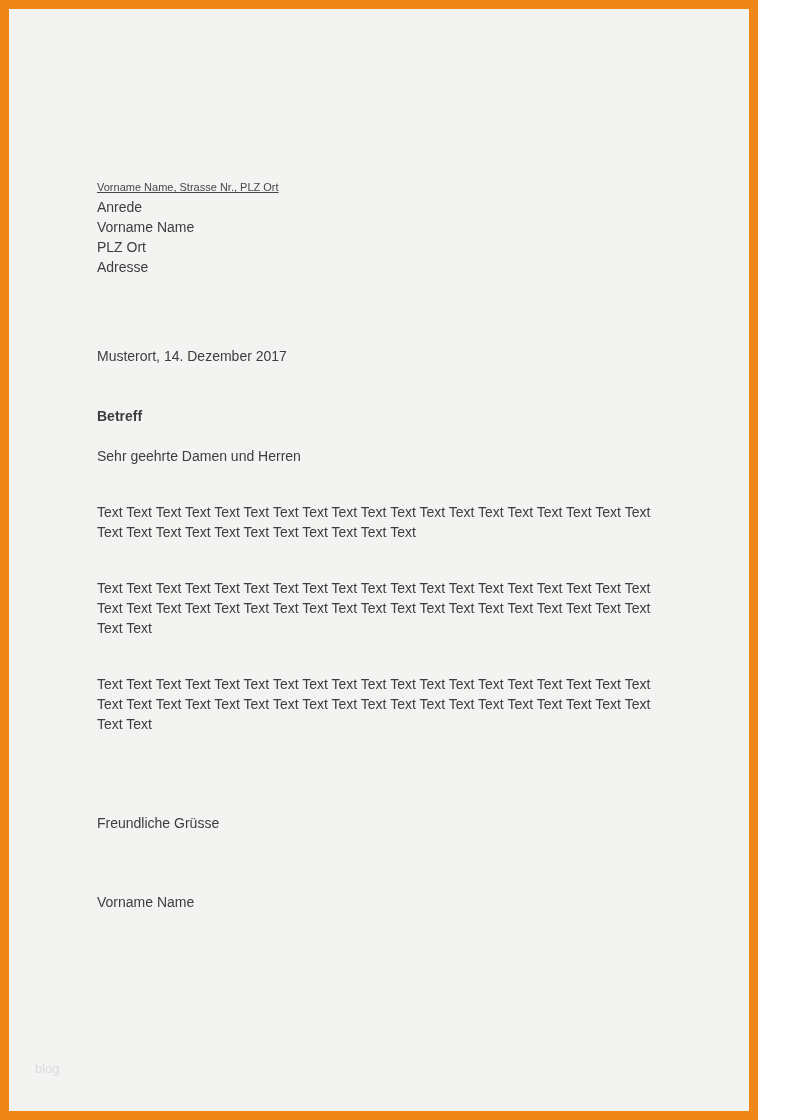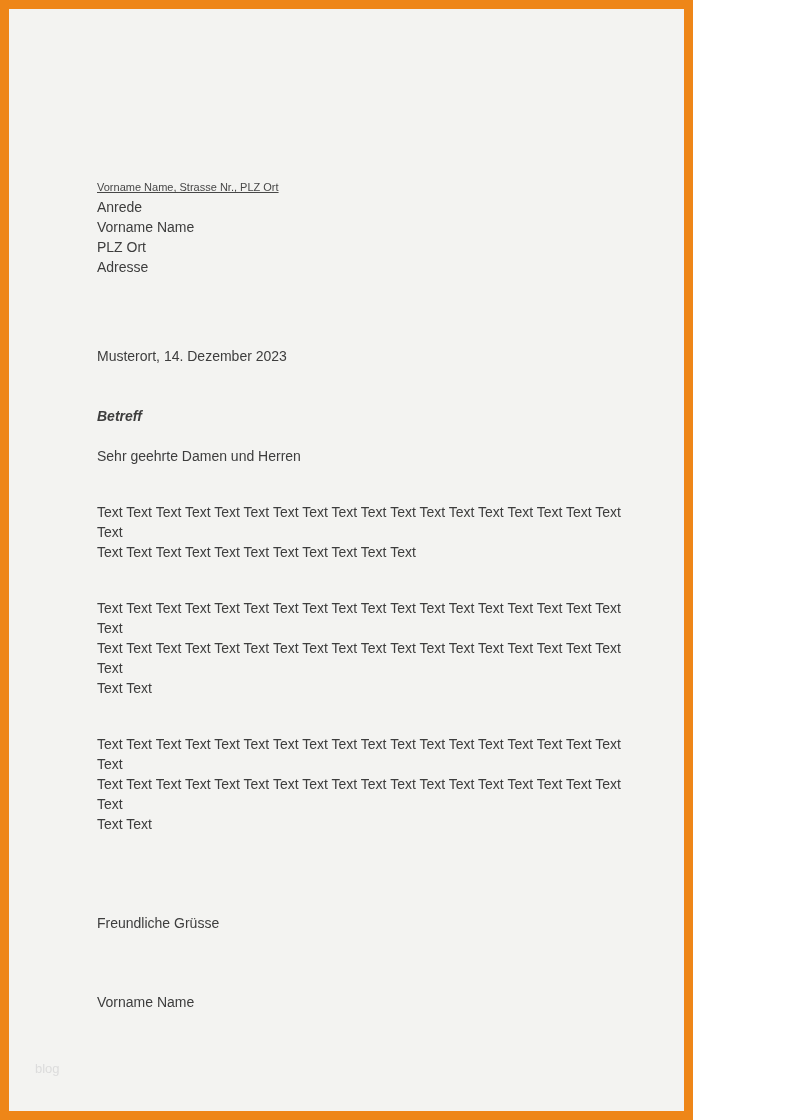--- a/index.html
+++ b/index.html
@@ -5,21 +5,21 @@
   :root{
     --border:#ee8618;
     --page-bg:#f3f3f1;
     --text:#3d3d3d;
     --watermark:#dcdcdc;
   }
   *{margin:0;padding:0;box-sizing:border-box;}
   html,body{background:#fff;}
   .frame{
     position:relative;
-    width:693px;
+    width:758px;
     height:1120px;
     background:var(--border);
     font-family:"Liberation Sans","DejaVu Sans",sans-serif;
     overflow:hidden;
   }
   .page{
     position:absolute;
     top:9px;left:9px;right:9px;bottom:9px;
     background:var(--page-bg);
     color:var(--text);
@@ -31,21 +31,21 @@
   .sender-block{margin-top:167px;}
   .sender-line{
     font-size:11px;
     line-height:20px;
     text-decoration:underline;
     color:#474747;
     display:inline-block;
   }
   .recipient-line{line-height:20px;}
   .date-line{margin-top:69px;}
-  .subject-line{margin-top:40px;font-weight:bold;font-style:italic;}
+  .subject-line{margin-top:40px;font-weight:bold;}
   .salutation-line{margin-top:20px;}
   .paragraph{margin-top:36px;}
   .paragraph div{line-height:20px;}
   .closing-line{margin-top:79px;}
   .signature-line{margin-top:59px;}
   .watermark{
     position:absolute;
     left:26px;
     bottom:32px;
     font-size:13px;
@@ -59,21 +59,21 @@
   <div class="page">
 
     <div class="sender-block">
       <span class="sender-line">Vorname Name, Strasse Nr., PLZ Ort</span>
       <div class="recipient-line">Anrede</div>
       <div class="recipient-line">Vorname Name</div>
       <div class="recipient-line">PLZ Ort</div>
       <div class="recipient-line">Adresse</div>
     </div>
 
-    <div class="date-line">Musterort, 14. Dezember 2023</div>
+    <div class="date-line">Musterort, 14. Dezember 2017</div>
 
     <div class="subject-line">Betreff</div>
 
     <div class="salutation-line">Sehr geehrte Damen und Herren</div>
 
     <div class="paragraph">
       <div>Text Text Text Text Text Text Text Text Text Text Text Text Text Text Text Text Text Text Text</div>
       <div>Text Text Text Text Text Text Text Text Text Text Text</div>
     </div>
 

